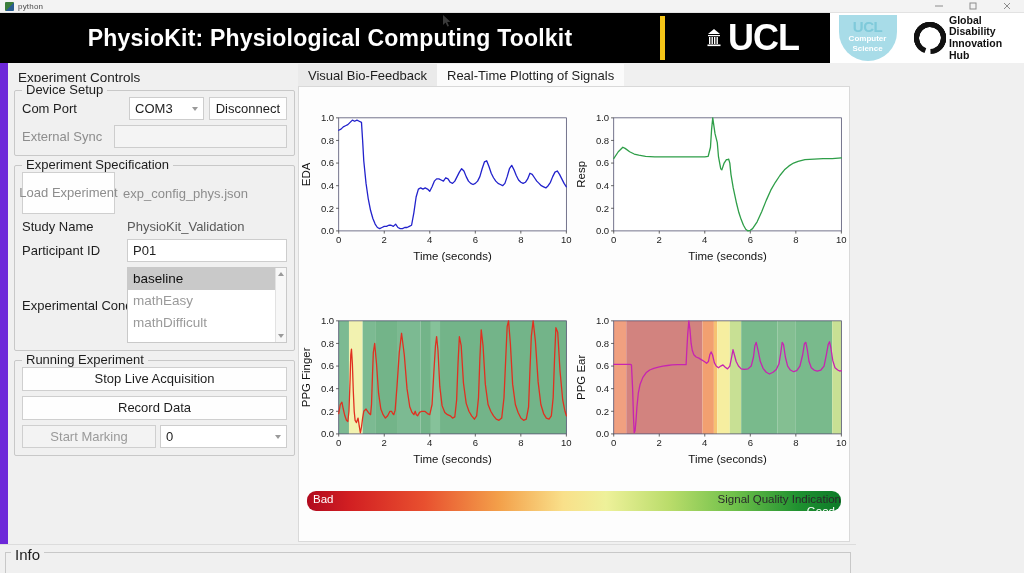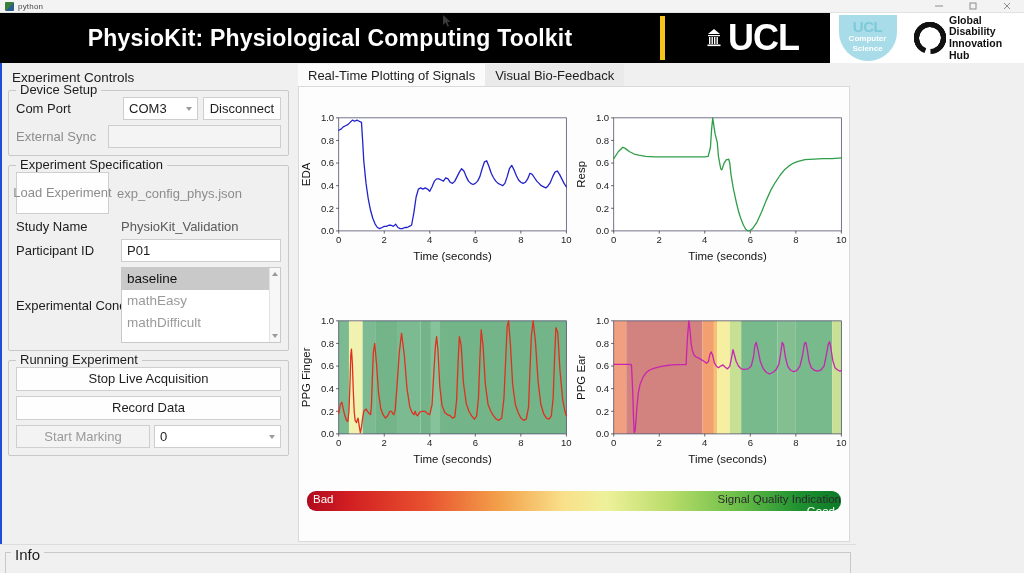--- a/index.html
+++ b/index.html
@@ -3,21 +3,21 @@
 <meta charset="utf-8">
 <style>
   * { box-sizing: border-box; }
   html, body { margin:0; padding:0; }
   body {
     width:1024px; height:573px; overflow:hidden;
     font-family:"Liberation Sans", sans-serif;
     background:#f0f0f0; color:#1a1a1a;
     -webkit-font-smoothing:antialiased;
   }
-  #app { position:relative; width:856px; height:573px; background:#1d4ed8; }
+  #app { position:relative; width:856px; height:573px; background:#6d28d9; }
 
   
   .titlebar{
     position:absolute; left:0; top:0; width:1024px; height:13px;
     background:#f3f3f3; border-bottom:1px solid #e2e2e2;
     display:flex; align-items:center;
   }
   .tb-icon{ width:9px; height:9px; margin-left:5px; margin-right:4px;
     background:linear-gradient(135deg,#3b7d3b 0 50%, #2a5d8f 50% 100%);
     border-radius:1px; flex:none;}
@@ -50,21 +50,21 @@
     display:flex; flex-direction:column; align-items:center; justify-content:center;}
   .cs-ucl{ color:#7fcada; font-size:15px; font-weight:bold; letter-spacing:-.5px; line-height:1; margin-top:-4px;}
   .cs-l1,.cs-l2{ color:#fff; font-size:8px; font-weight:bold; line-height:1.15;}
   .gdi-logo{ flex:1; height:50px; background:#fff; display:flex; align-items:center; 
     padding-left:6px;}
   .gdi-mark{ width:38px; height:38px; flex:none; position:relative;}
   .gdi-text{ font-size:10.5px; line-height:1.12; color:#111; font-weight:600;}
 
   
   .leftpanel{
-    position:absolute; left:2px; top:63px; width:293px; bottom:29px;
+    position:absolute; left:8px; top:63px; width:293px; bottom:29px;
     background:#f0f0f0; padding:4px 6px 0 6px;
   }
   .panel-title{ font-size:13.5px; color:#202020; padding:3px 2px 5px 4px; }
   .groupbox{ border:1px solid #c8c8c8; border-radius:2px; margin:0 0 9px 0;
     padding:6px 7px 7px 7px; position:relative; }
   .groupbox > .gb-legend{
     position:absolute; top:-9px; left:7px; background:#f0f0f0; padding:0 4px;
     font-size:13px; color:#1d1d1d;
   }
   .row{ display:flex; align-items:center; margin-bottom:5px; }
@@ -282,22 +282,22 @@
         <div class="field combo" style="flex:1; margin-left:4px">
           <span>0</span>
           <span class="caret"></span>
         </div>
       </div>
     </div>
   </div>
 
   <div class="mainarea">
     <div class="tabs">
+      <div class="tab inactive">Visual Bio-Feedback</div>
       <div class="tab active">Real-Time Plotting of Signals</div>
-      <div class="tab inactive">Visual Bio-Feedback</div>
     </div>
     <div class="tabpanel">
       <div class="plotgrid">
         <div class="plotcell">
             <svg viewBox="0 0 360 203" preserveAspectRatio="xMidYMid meet">
               <rect x="0" y="0" width="360" height="203" fill="#fdfdfd"></rect>
               <rect x="52" y="9" width="298" height="148" fill="#ffffff"></rect>
               <rect x="52" y="9" width="298" height="148" fill="none" stroke="#4a4a6a" stroke-width="1"></rect>
               <line x1="52" y1="157" x2="52" y2="160.5" stroke="#3a3a3a" stroke-width="1"></line>
               <text x="52" y="173" font-size="12.5" font-family="'Liberation Sans',sans-serif" fill="#222" text-anchor="middle">0</text>

